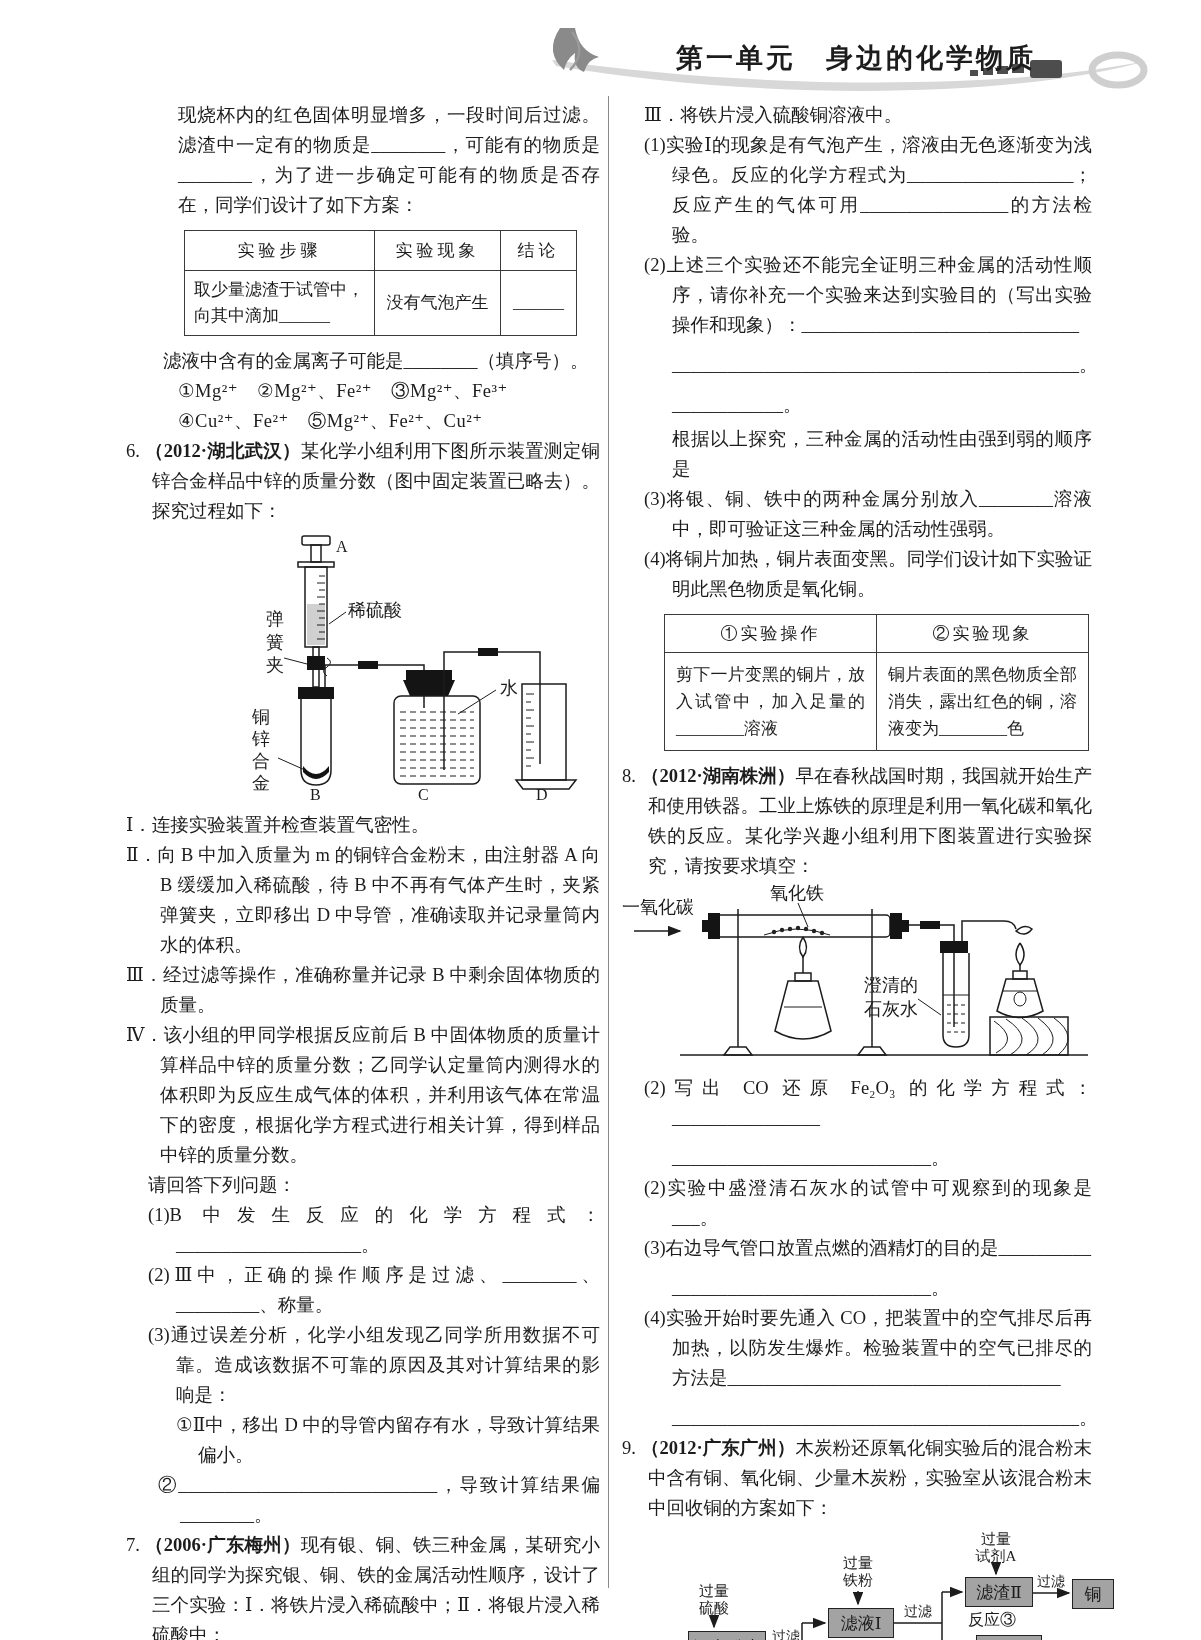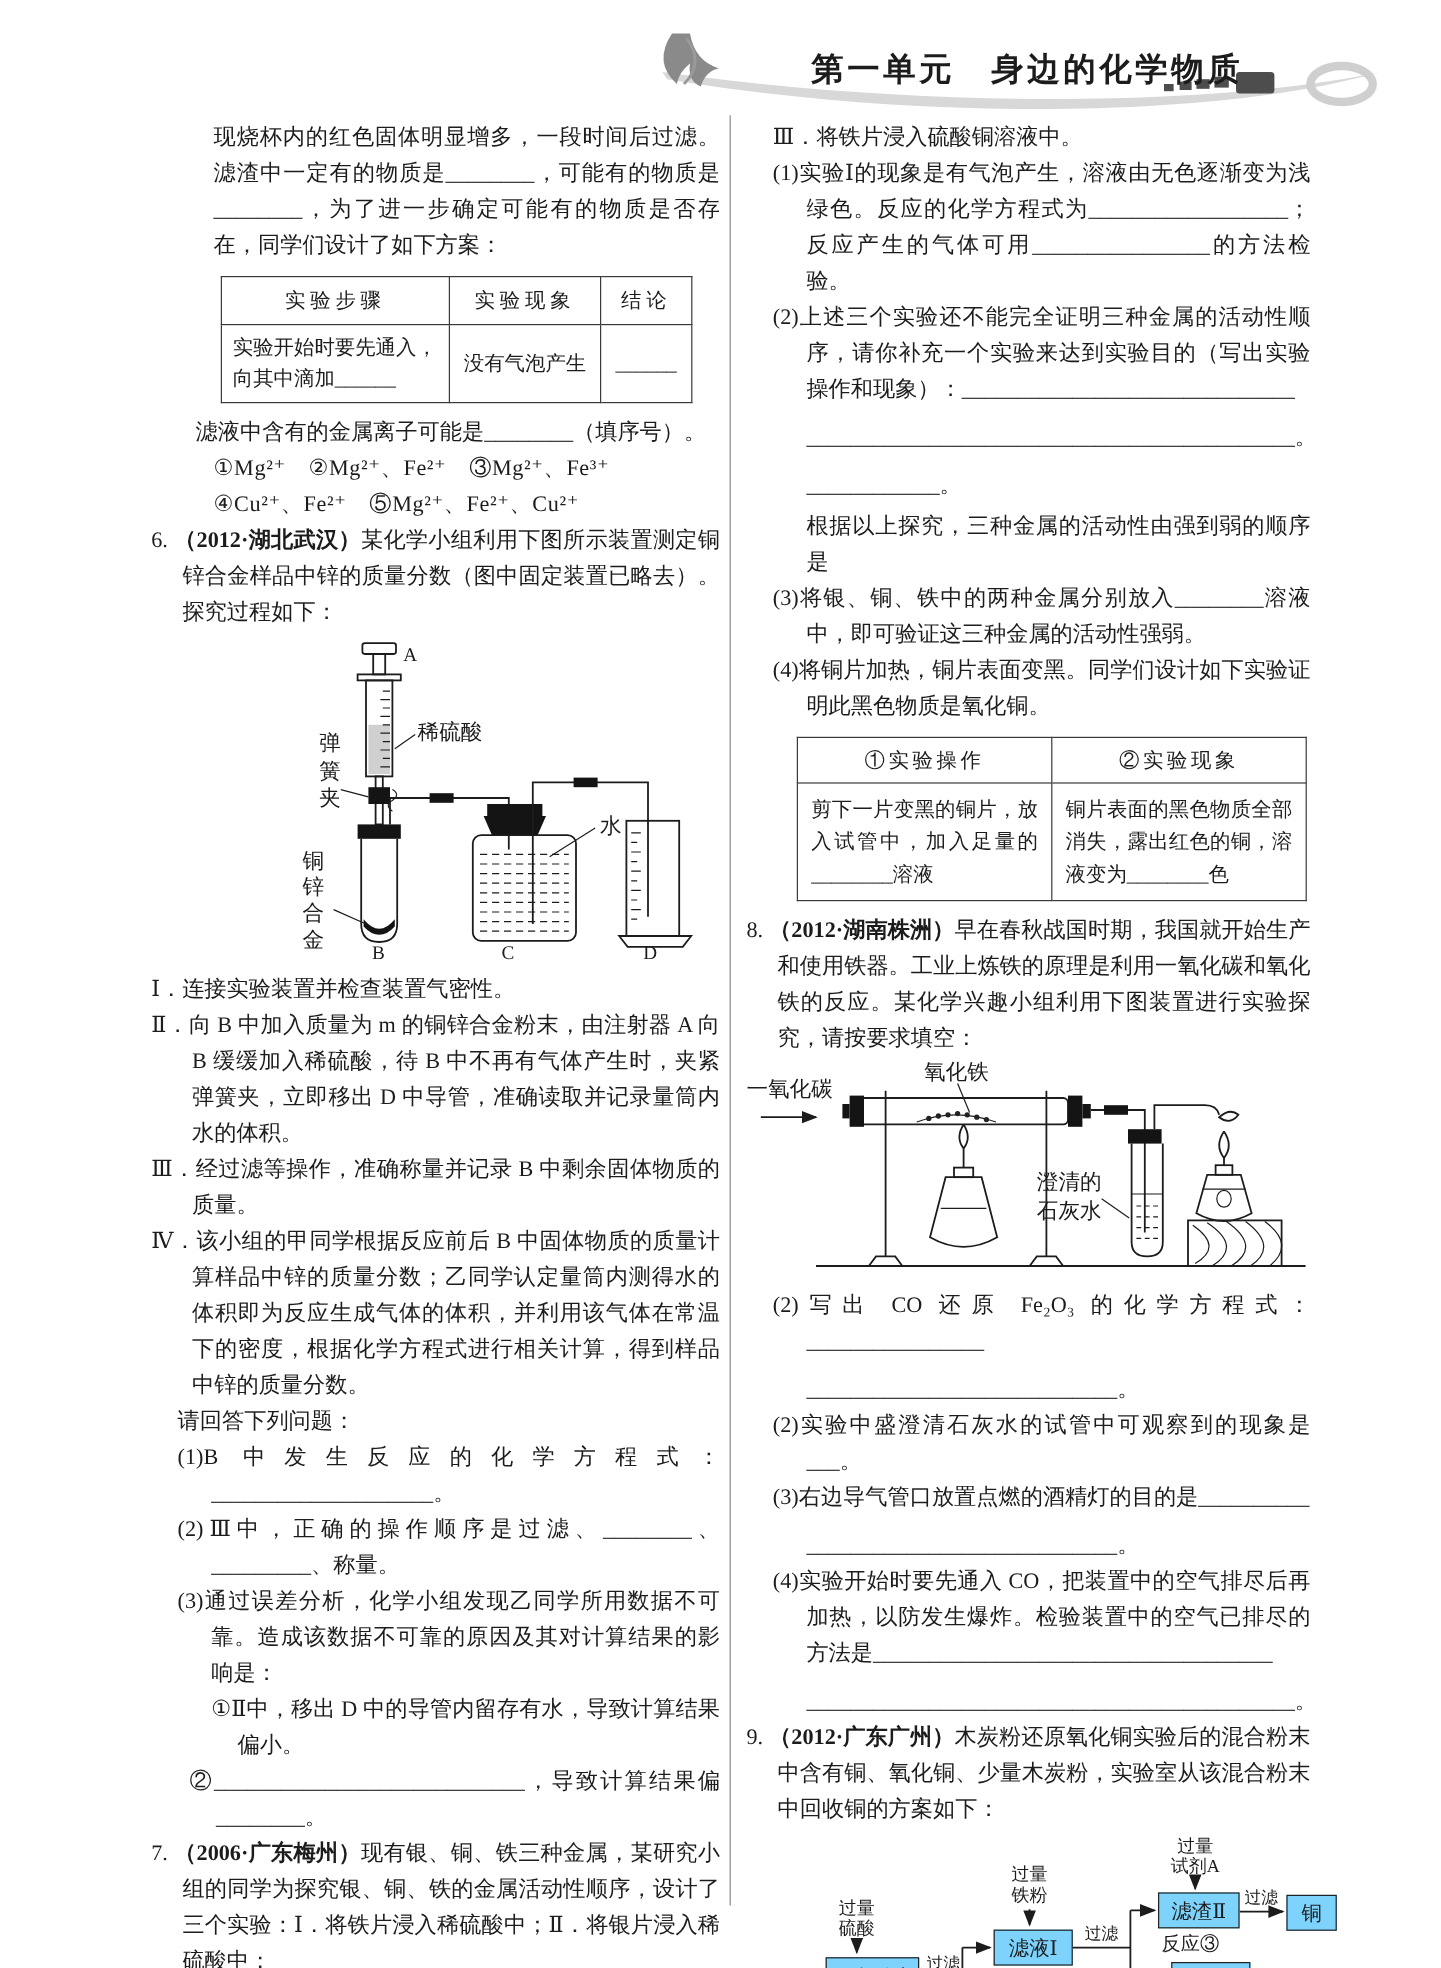--- a/index.html
+++ b/index.html
@@ -52,21 +52,21 @@
   
   .diag { position:relative; margin:6px 0; }
   .diag svg { position:absolute; top:0; left:0; }
   .dl { position:absolute; font-size:18px; line-height:21px; white-space:nowrap; }
   .pre { white-space:pre-line; }
   .letter { font-size:16px; }
 
   
   .flow { position:relative; margin:8px 0 4px 18px; width:474px; height:172px; }
   .flow svg { position:absolute; top:0; left:0; }
-  .fbox { position:absolute; border:1.5px solid #222; background:#7dd3fc; display:flex;
+  .fbox { position:absolute; border:1.5px solid #222; background:#a3a3a3; display:flex;
           align-items:center; justify-content:center; font-size:17px; }
   .flbl { position:absolute; font-size:15px; line-height:17px; text-align:center; white-space:pre-line; }
   .frxn { position:absolute; font-size:16px; }
   .ffil { position:absolute; font-size:14px; }
 
   svg .ln { stroke:#1c1c1c; stroke-width:1.5; fill:none; }
   svg .th { stroke:#1c1c1c; stroke-width:1; fill:none; }
   svg .fill { fill:#141414; stroke:none; }
 </style>
 </head>
@@ -98,21 +98,21 @@
     <p class="t ind52">现烧杯内的红色固体明显增多，一段时间后过滤。滤渣中一定有的物质是________，可能有的物质是________，为了进一步确定可能有的物质是否存在，同学们设计了如下方案：</p>
 
     <table class="xt xt1">
       <tbody>
           <tr>
         <th style="width:190px">实验步骤</th>
         <th style="width:126px">实验现象</th>
         <th style="width:76px">结论</th>
       </tr>
       <tr>
-        <td>实验开始时要先通入，向其中滴加______</td>
+        <td>取少量滤渣于试管中，向其中滴加______</td>
         <td class="c">没有气泡产生</td>
         <td class="c">______</td>
       </tr>
     </tbody>
       </table>
 
     <p class="t ind37">滤液中含有的金属离子可能是________（填序号）。</p>
     <p class="t ind52 opt">①Mg²⁺　②Mg²⁺、Fe²⁺　③Mg²⁺、Fe³⁺</p>
     <p class="t ind52 opt">④Cu²⁺、Fe²⁺　⑤Mg²⁺、Fe²⁺、Cu²⁺</p>
 

